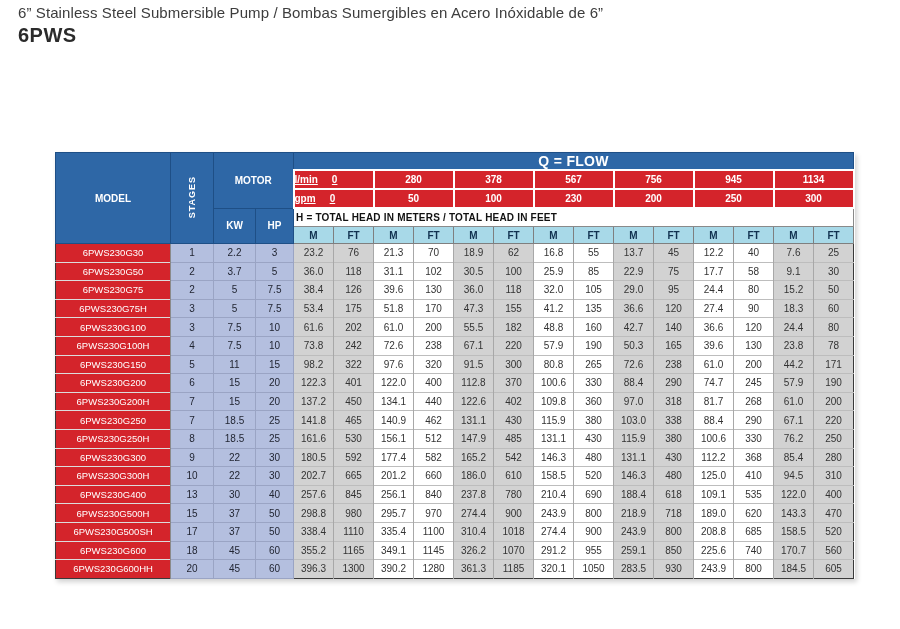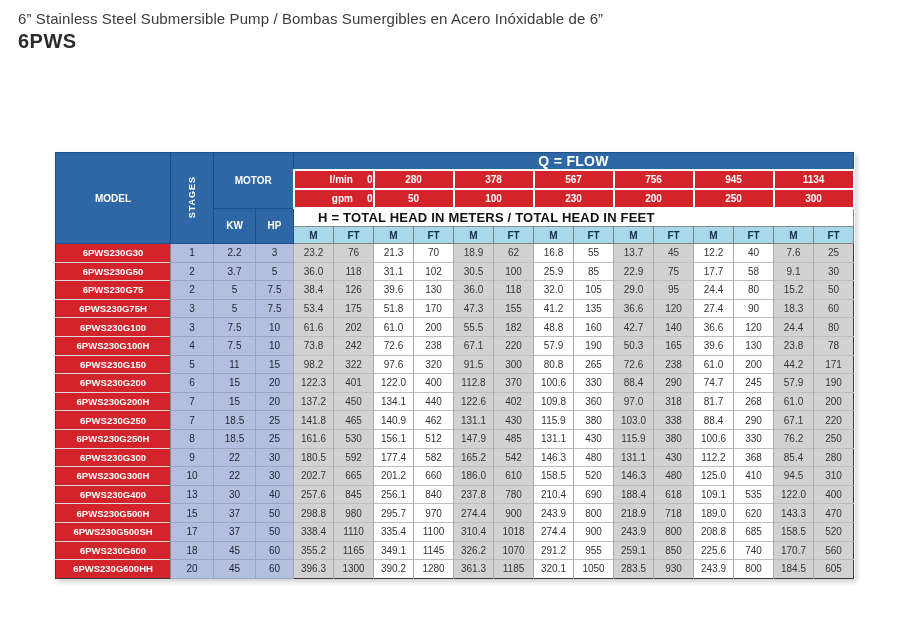--- a/index.html
+++ b/index.html
@@ -1,21 +1,21 @@
 <!DOCTYPE html>
 <html><head>
 <meta charset="utf-8">
 <style>
   html,body{margin:0;padding:0;}
   body{
     width:900px;height:629px;background:#ffffff;
     font-family:"Liberation Sans","DejaVu Sans",sans-serif;
     position:relative;overflow:hidden;
   }
-  .page-header{position:absolute;left:18px;top:10px;}
+  .page-header{position:absolute;left:18px;top:4px;}
   .title{font-size:15px;color:#3d3d3d;letter-spacing:.1px;}
   .series{font-size:20px;font-weight:700;color:#2b2b2b;margin-top:3px;letter-spacing:.5px;}
 
   table.spec{
     position:absolute;left:55px;top:152px;width:798px;
     border-collapse:collapse;table-layout:fixed;
     border:1px solid #3a3a3a;
     box-shadow:2px 3px 5px rgba(0,0,0,.18);
     font-size:10px;
   }
@@ -36,39 +36,39 @@
   .vert{
     writing-mode:vertical-rl;transform:rotate(180deg);
     font-size:9px;letter-spacing:1px;display:inline-block;line-height:1;
   }
 
   
   th.red{
     background:#d4242b;color:#ffffff;font-weight:700;font-size:10px;
     border:2px solid #ffffff;height:17px;
   }
-  th.red .flowpair{display:flex;justify-content:flex-end;gap:14px;align-items:center;}
+  th.red .flowpair{display:flex;justify-content:flex-start;gap:14px;align-items:center;text-decoration:underline;}
 
   
   th.headnote{
-    background:#ffffff;color:#111111;font-weight:700;font-size:13px;
-    text-align:left;padding-left:24px;height:17px;
+    background:#ffffff;color:#111111;font-weight:700;font-size:10px;
+    text-align:left;padding-left:2px;height:17px;
     border:1px solid #8a8a8a;letter-spacing:.2px;
   }
 
   
   th.mft{
     background:#a8d9e8;color:#10314f;font-weight:700;font-size:10px;
     border:1px solid #7f7f7f;height:16px;
   }
 
   
   td{height:17.6px;}
   td.model{
-    background:#d4242b;color:#ffffff;font-weight:700;font-size:9.5px;
+    background:#d4242b;color:#ffffff;font-weight:400;font-size:9.5px;
     border-top:1px solid #dcdcdc;border-right:1px solid #8a8a8a;
   }
   td.stage{
     background:#b4bfdf;color:#222633;
     border:1px solid #9aa4c4;
   }
   td.data{color:#333333;border-left:1px solid #a8a8a8;border-top:1px solid #bdbdbd;}
   td.gray{background:#d2d2d2;}
   td.white{background:#ffffff;}
 </style>

